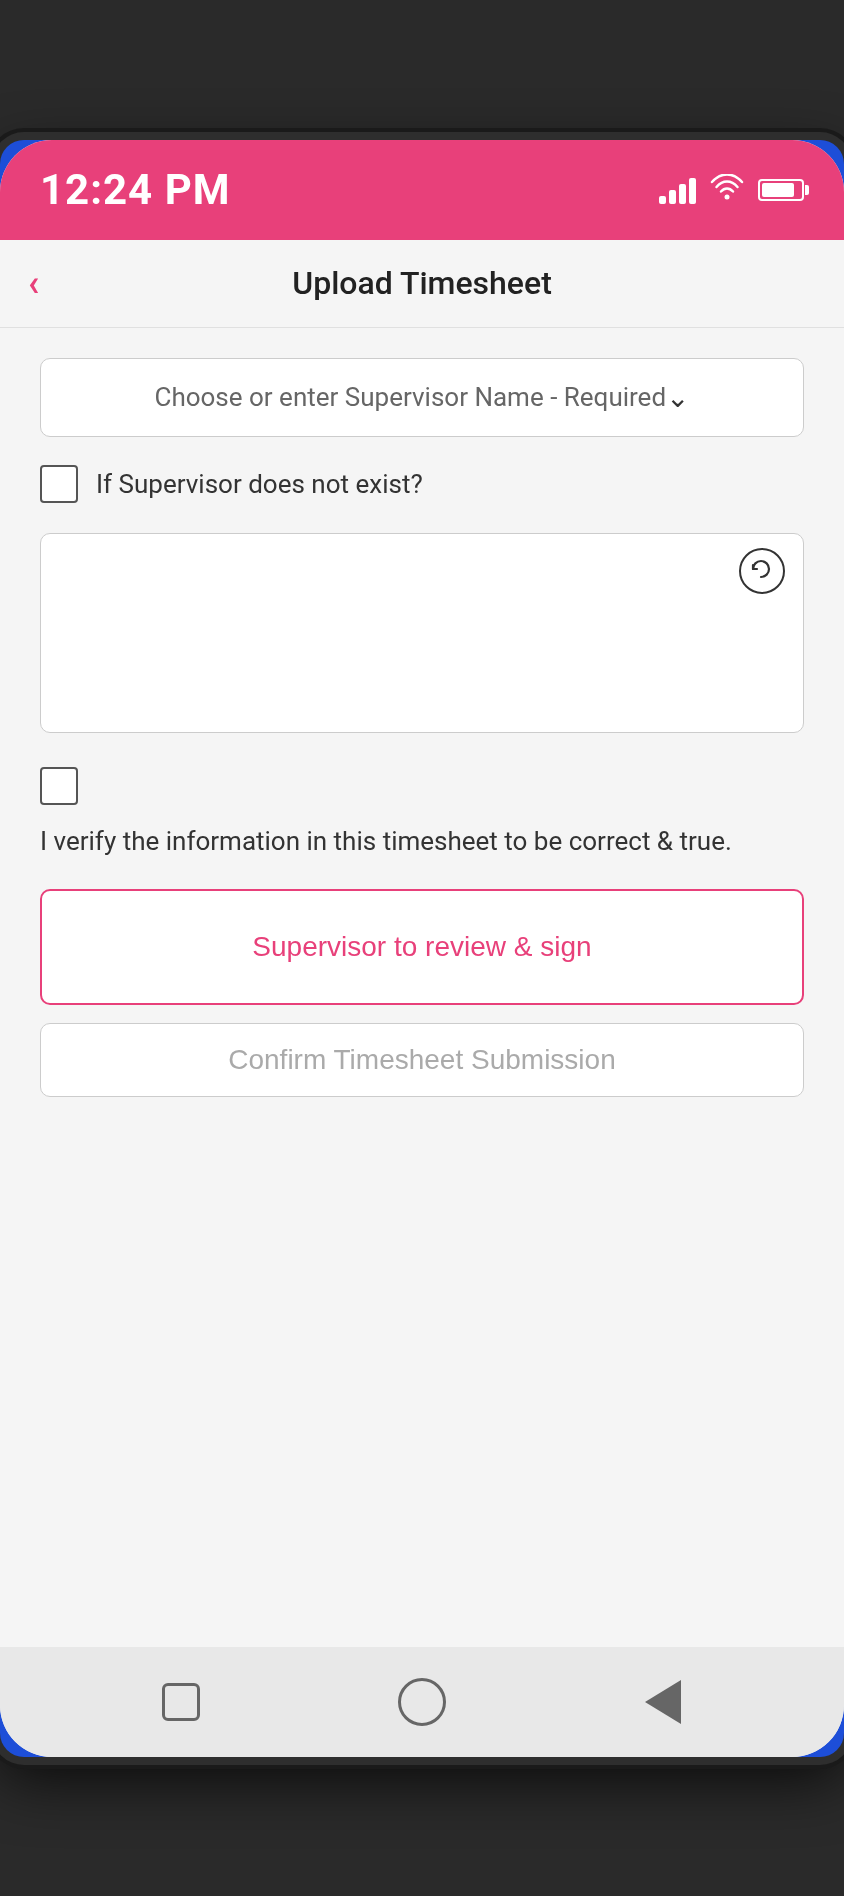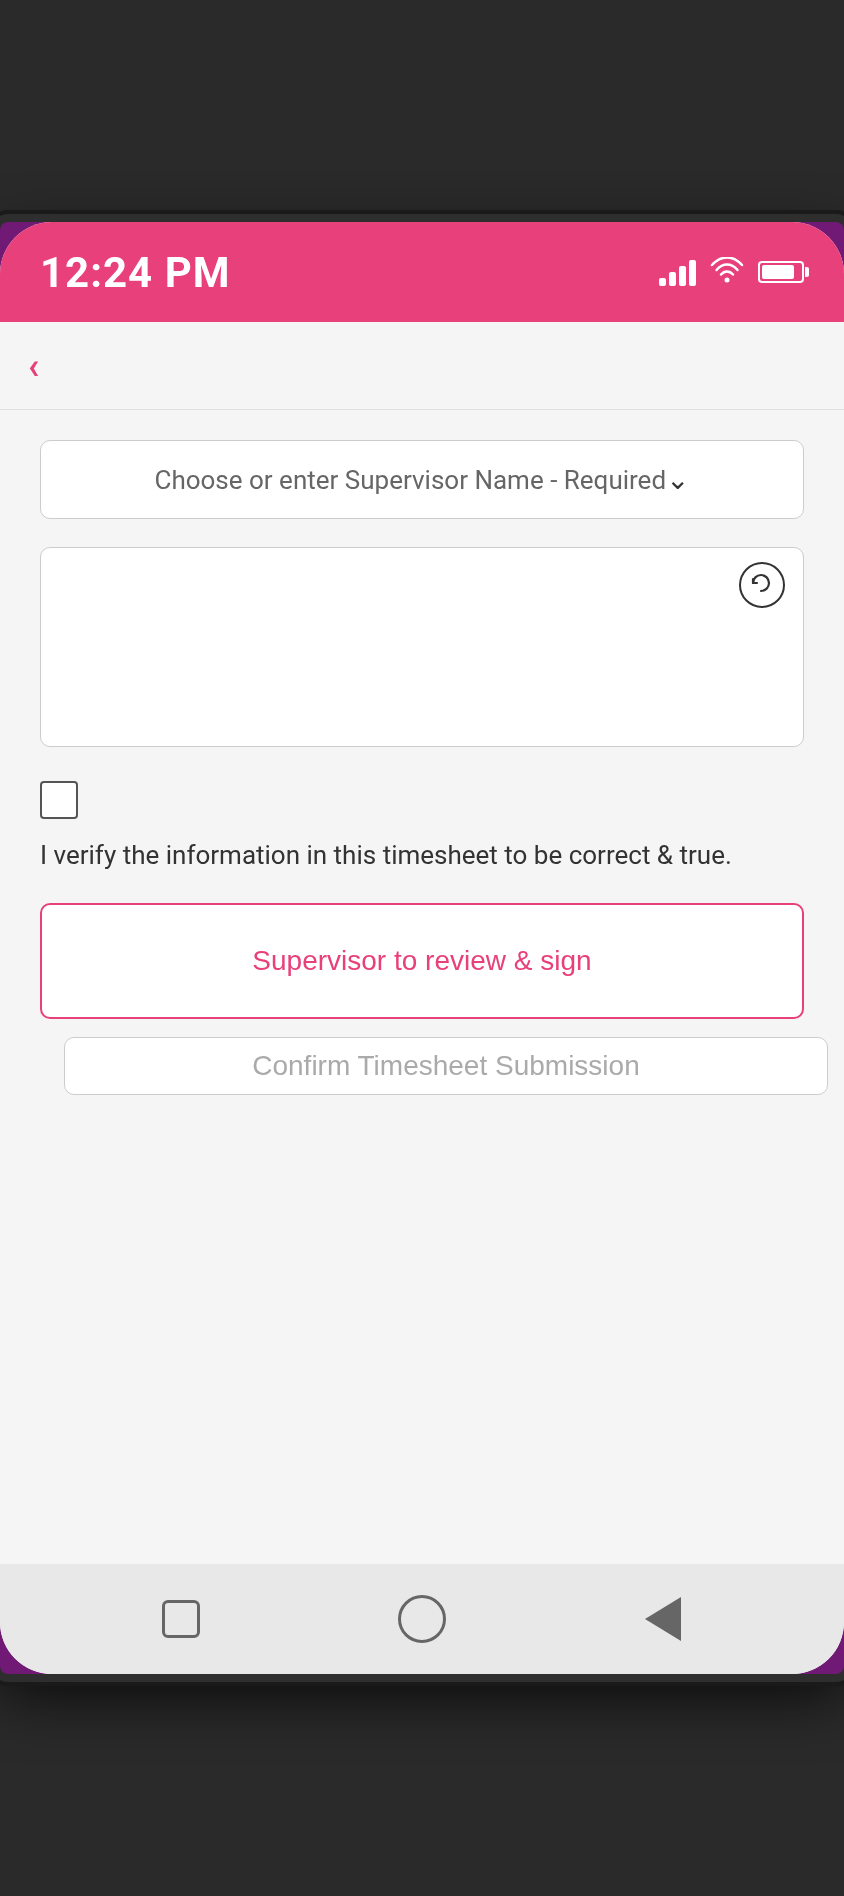--- a/index.html
+++ b/index.html
@@ -9,23 +9,23 @@
       background: #2a2a2a;
       display: flex;
       justify-content: center;
       align-items: center;
       min-height: 100vh;
       font-family: -apple-system, BlinkMacSystemFont, 'Segoe UI', Roboto, sans-serif;
     }
 
     .phone-shell {
       width: 844px;
-      height: 1452px;
-      background: #701a75;
-      border-radius: 8px;
+      height: 1617px;
+      background: #1d4ed8;
+      border-radius: 24px;
       position: relative;
       overflow: hidden;
       box-shadow: 0 0 0 8px #2e2e2e, 0 0 0 12px #1a1a1a, 0 20px 60px rgba(0,0,0,0.8);
     }
 
     
     .phone-screen {
       position: absolute;
       top: 0;
       left: 0;
@@ -270,31 +270,30 @@
       color: #e8407a;
       font-size: 28px;
       font-weight: 500;
       cursor: pointer;
       margin-bottom: 18px;
       text-align: center;
     }
 
     .btn-confirm-submission {
       width: 100%;
-      padding: 12px;
+      padding: 20px;
       border: 1.5px solid #ccc;
       border-radius: 10px;
       background: white;
       color: #aaa;
       font-size: 28px;
       font-weight: 400;
       cursor: default;
       margin-bottom: 18px;
       text-align: center;
-      margin-left: 24px;
     }
 
     
     .bottom-nav {
       background: #e8e8e8;
       height: 110px;
       display: flex;
       align-items: center;
       justify-content: space-around;
       padding: 0 60px;
@@ -359,33 +358,38 @@
           </svg>
         </div>
         <div class="battery-icon">
           <div class="battery-fill"></div>
         </div>
       </div>
     </div>
 
     <div class="app-header">
       <span class="back-button">‹</span>
+      <span class="header-title">Upload Timesheet</span>
     </div>
 
     <div class="main-content">
 
       
 
       
       <div class="supervisor-dropdown">
         <span class="supervisor-dropdown-text">Choose or enter Supervisor Name - Required</span>
         <span class="chevron-down">⌄</span>
       </div>
 
       
+      <div class="checkbox-row">
+        <div class="checkbox-box"></div>
+        <span class="checkbox-label">If Supervisor does not exist?</span>
+      </div>
 
       
       <div class="signature-box">
         <div class="signature-undo">
           <svg width="24" height="24" viewBox="0 0 24 24" fill="none" xmlns="http://www.w3.org/2000/svg">
             <path d="M3 10 C3 5.6 6.6 2 11 2 C15.4 2 19 5.6 19 10 C19 14.4 15.4 18 11 18" stroke="#333" stroke-width="2.2" stroke-linecap="round" fill="none"></path>
             <polyline points="3,6 3,10 7,10" stroke="#333" stroke-width="2.2" stroke-linecap="round" stroke-linejoin="round" fill="none"></polyline>
           </svg>
         </div>
       </div>

